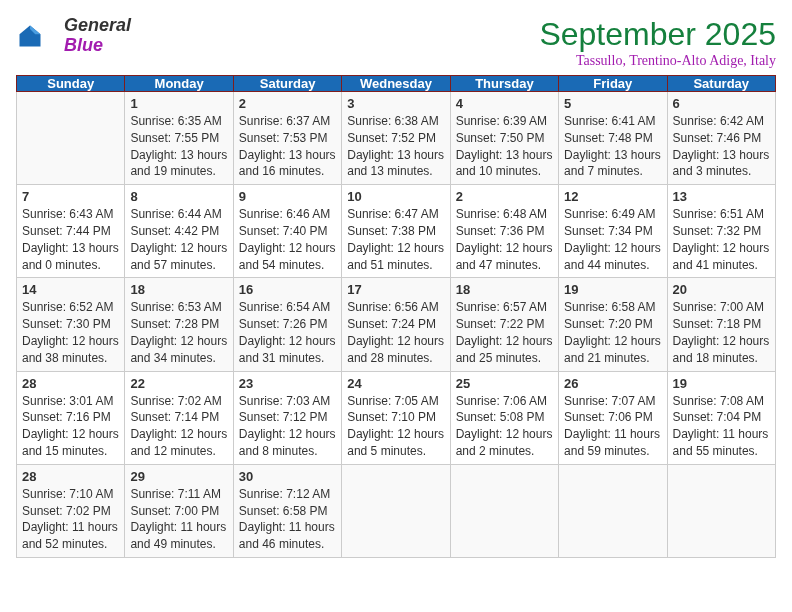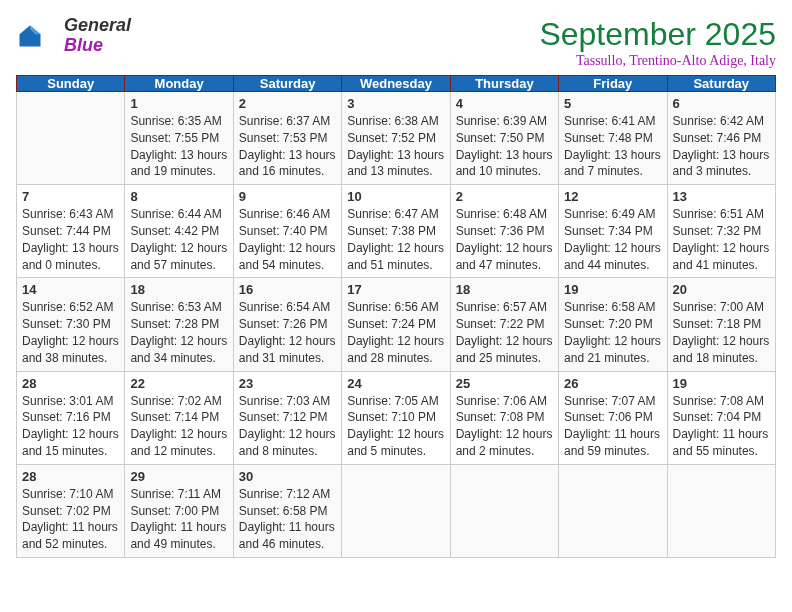--- a/index.html
+++ b/index.html
@@ -294,21 +294,21 @@
         <td>
           <span class="day-number">24</span>
           <div class="day-info">Sunrise: 7:05 AM
 Sunset: 7:10 PM
 Daylight: 12 hours
 and 5 minutes.</div>
         </td>
         <td>
           <span class="day-number">25</span>
           <div class="day-info">Sunrise: 7:06 AM
-Sunset: 7:08 PM
+Sunset: 5:08 PM
 Daylight: 12 hours
 and 2 minutes.</div>
         </td>
         <td>
           <span class="day-number">26</span>
           <div class="day-info">Sunrise: 7:07 AM
 Sunset: 7:06 PM
 Daylight: 11 hours
 and 59 minutes.</div>
         </td>

